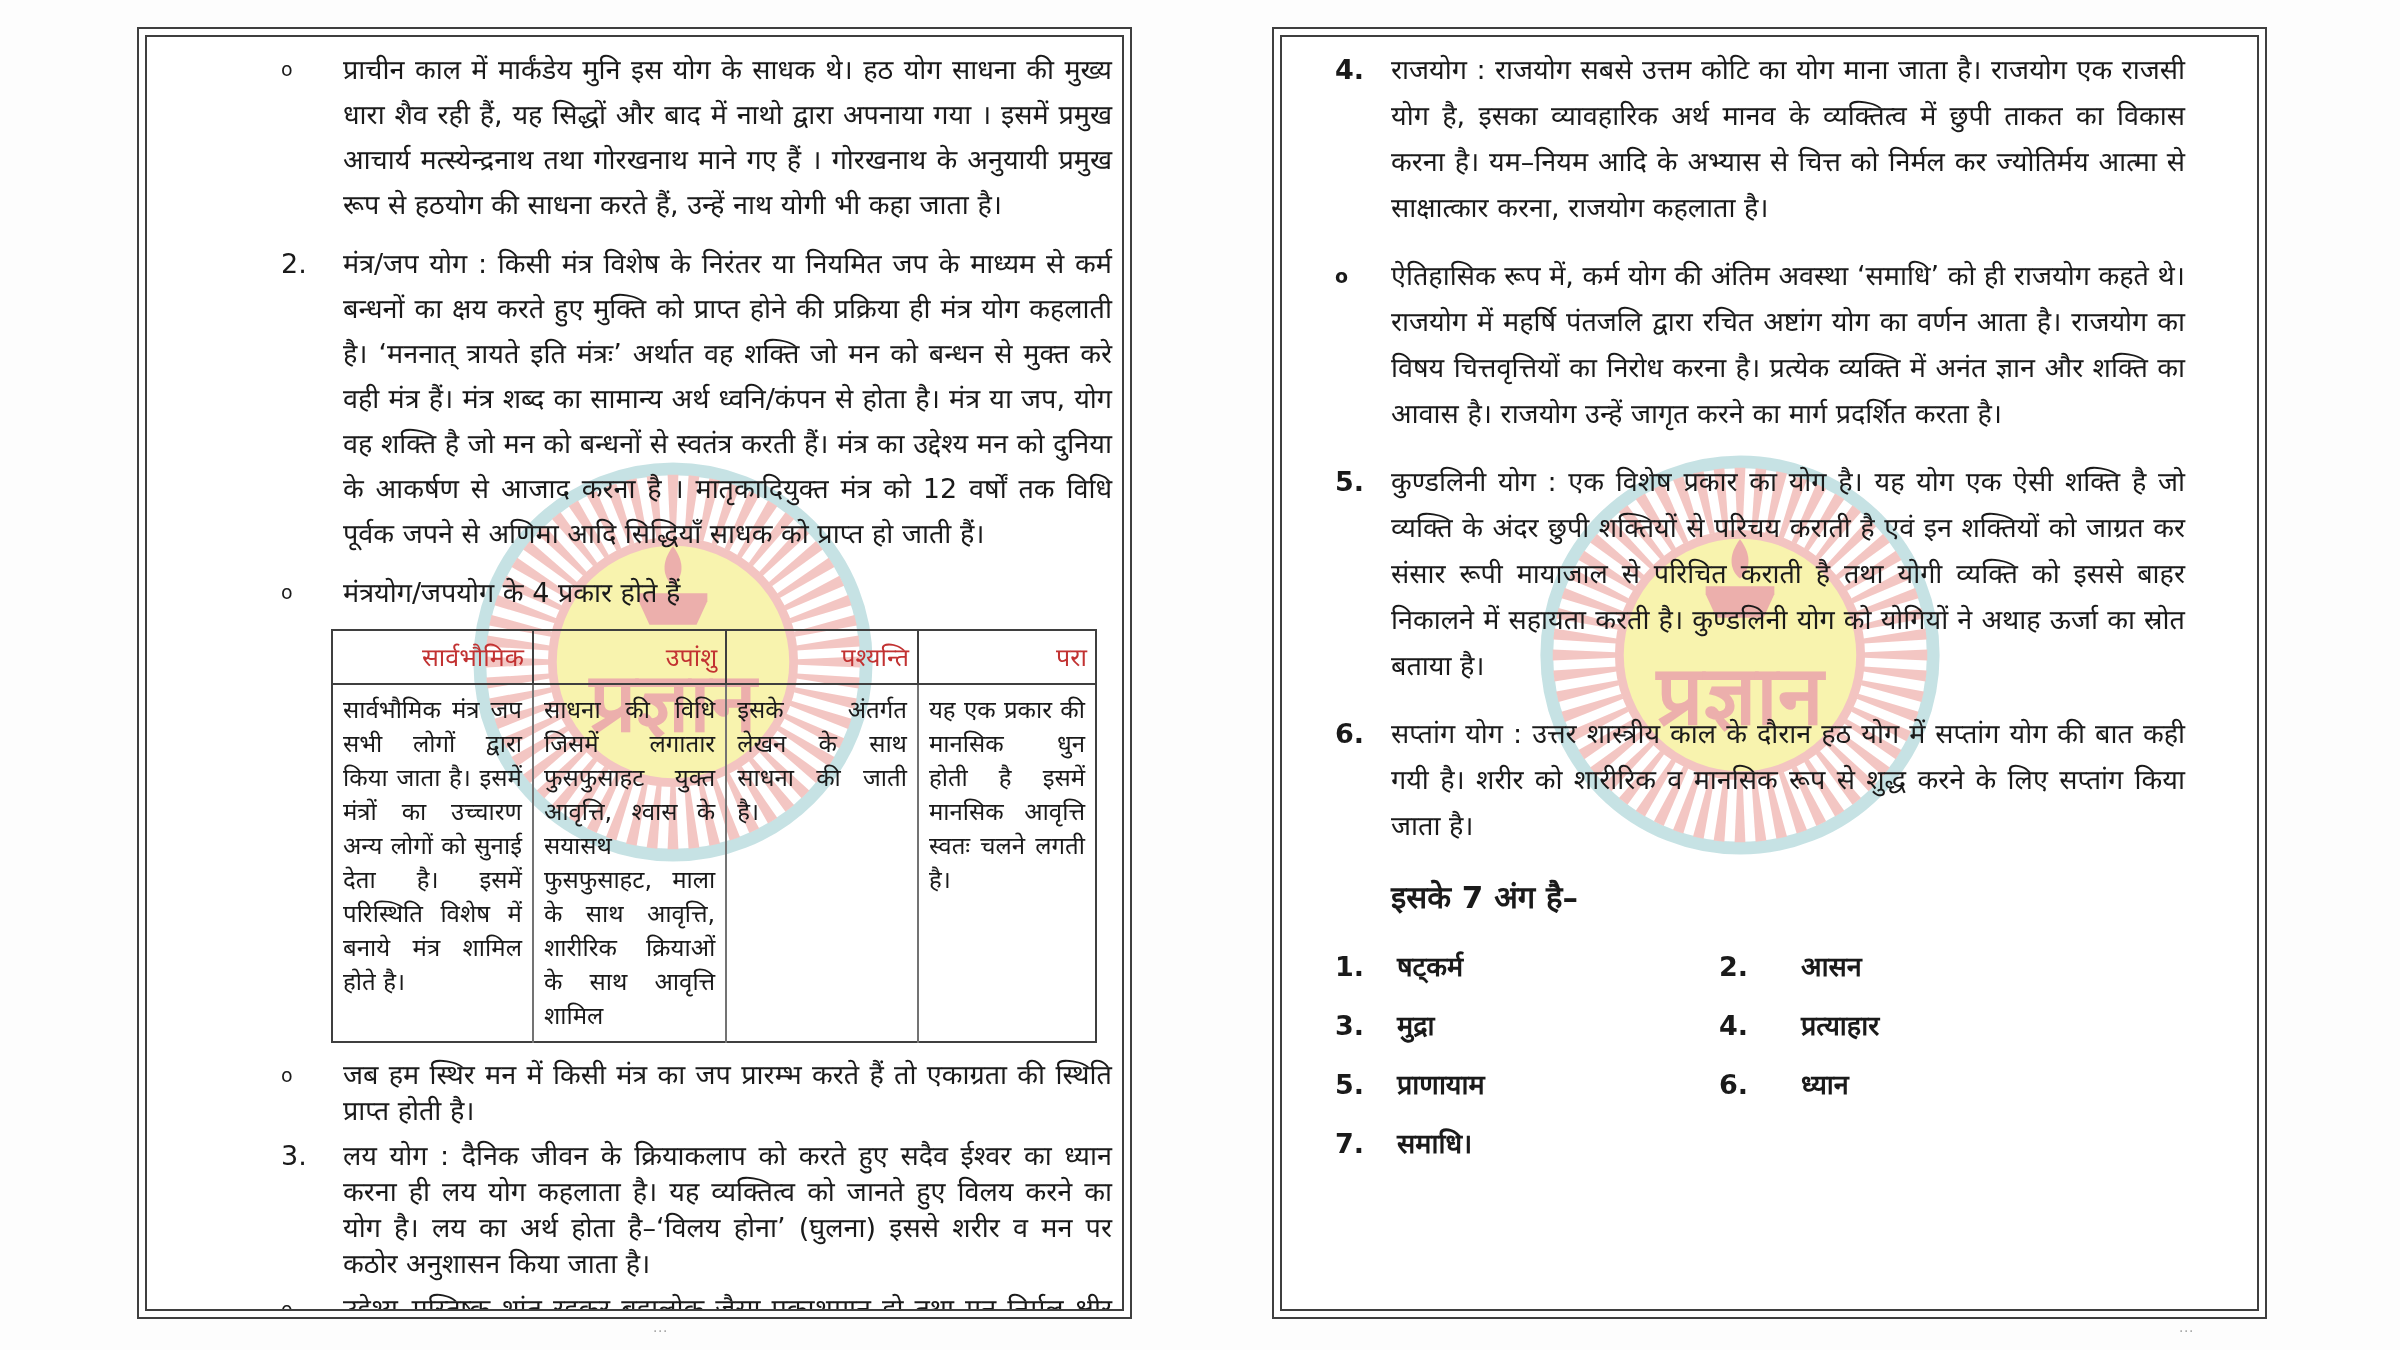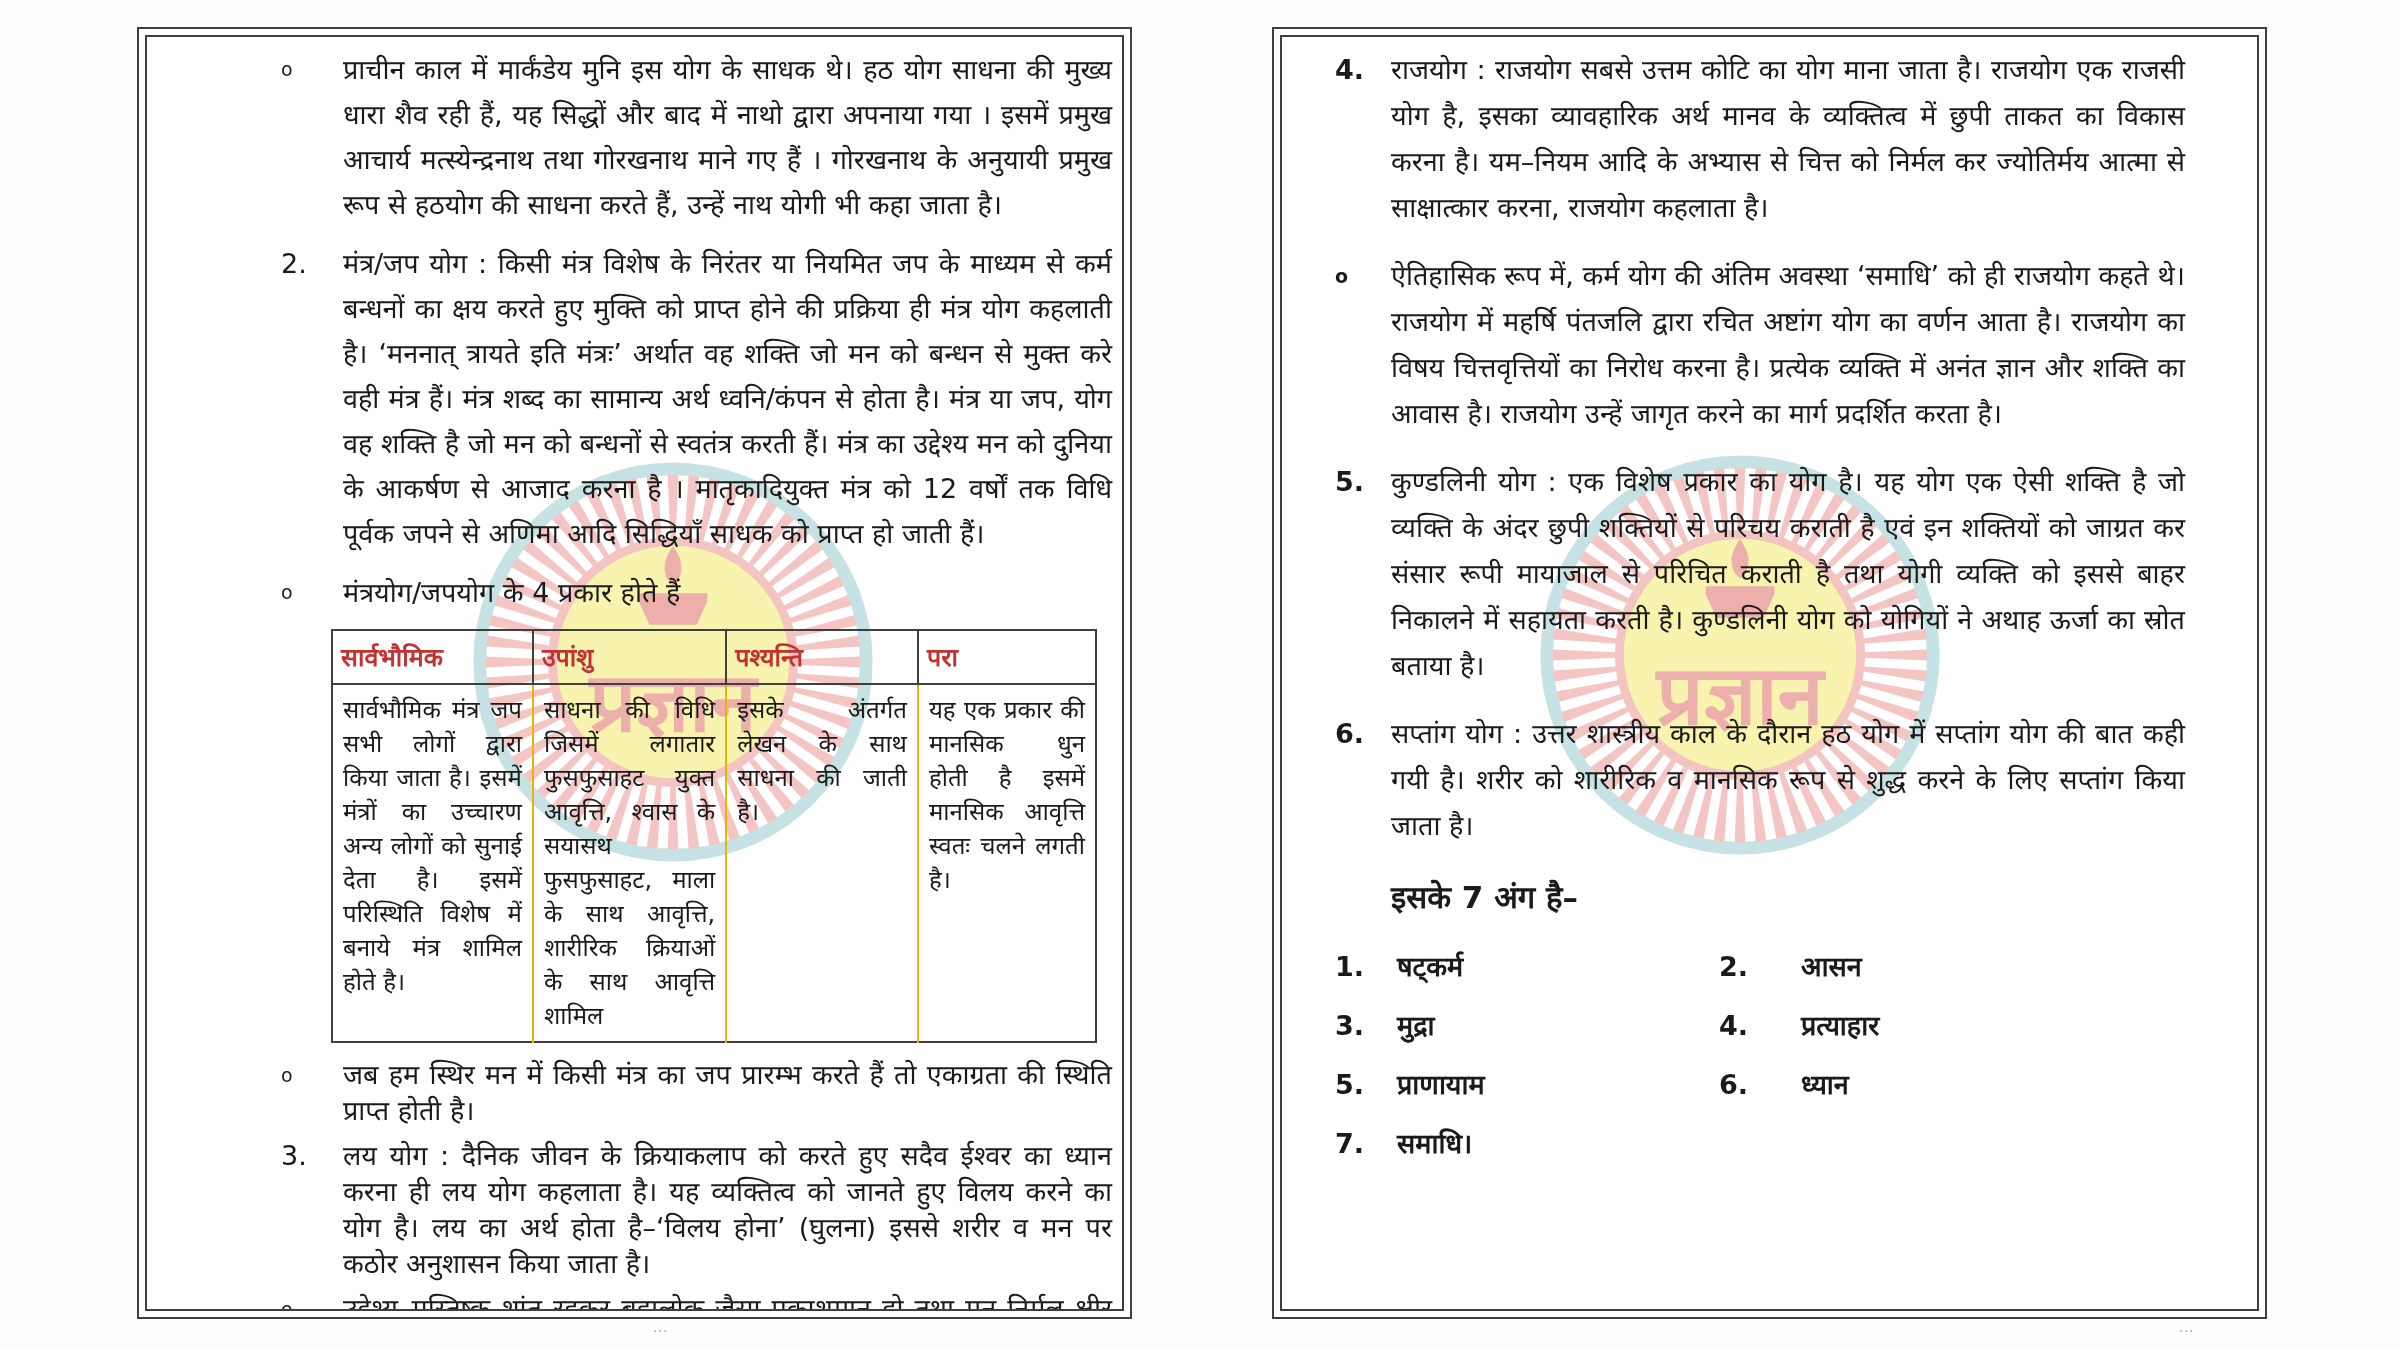--- a/index.html
+++ b/index.html
@@ -35,26 +35,26 @@
 
   
   .yoga-table {
     border-collapse:collapse; table-layout:fixed;
     margin:12px 0 14px 184px; width:766px;
     border:2px solid #3f3f3f; background:transparent;
   }
   .yoga-table col.c1{width:26.3%} .yoga-table col.c2{width:25.3%}
   .yoga-table col.c3{width:25.1%} .yoga-table col.c4{width:23.3%}
   .yoga-table th {
-    color:#c23232; font-size:25px; font-weight:bold; text-align:left;
+    color:#c23232; font-size:25px; font-weight:normal; text-align:right;
     padding:8px 8px 10px; border-bottom:2px solid #3f3f3f; border-right:2px solid #3f3f3f;
   }
   .yoga-table td {
     font-size:24px; line-height:34px; text-align:justify; vertical-align:top;
-    padding:8px 10px; border-right:2px solid #eab308; height:250px;
+    padding:8px 10px; border-right:2px solid #737373; height:250px;
   }
   .yoga-table th:last-child, .yoga-table td:last-child { border-right:none; }
 
   
   .pr .para { margin:0 0 22px 53px; font-size:27px; line-height:46px; }
   .pr .marker { flex:0 0 56px; font-weight:bold; }
   .pr .content { padding-right:72px; }
   .anga-head { margin:26px 0 28px 109px; font-size:31px; font-weight:bold; }
   .anga-row { display:flex; margin:0 0 16px 53px; font-size:27px; line-height:43px; font-weight:bold; }
   .ac1 { flex:0 0 384px; display:flex; }

